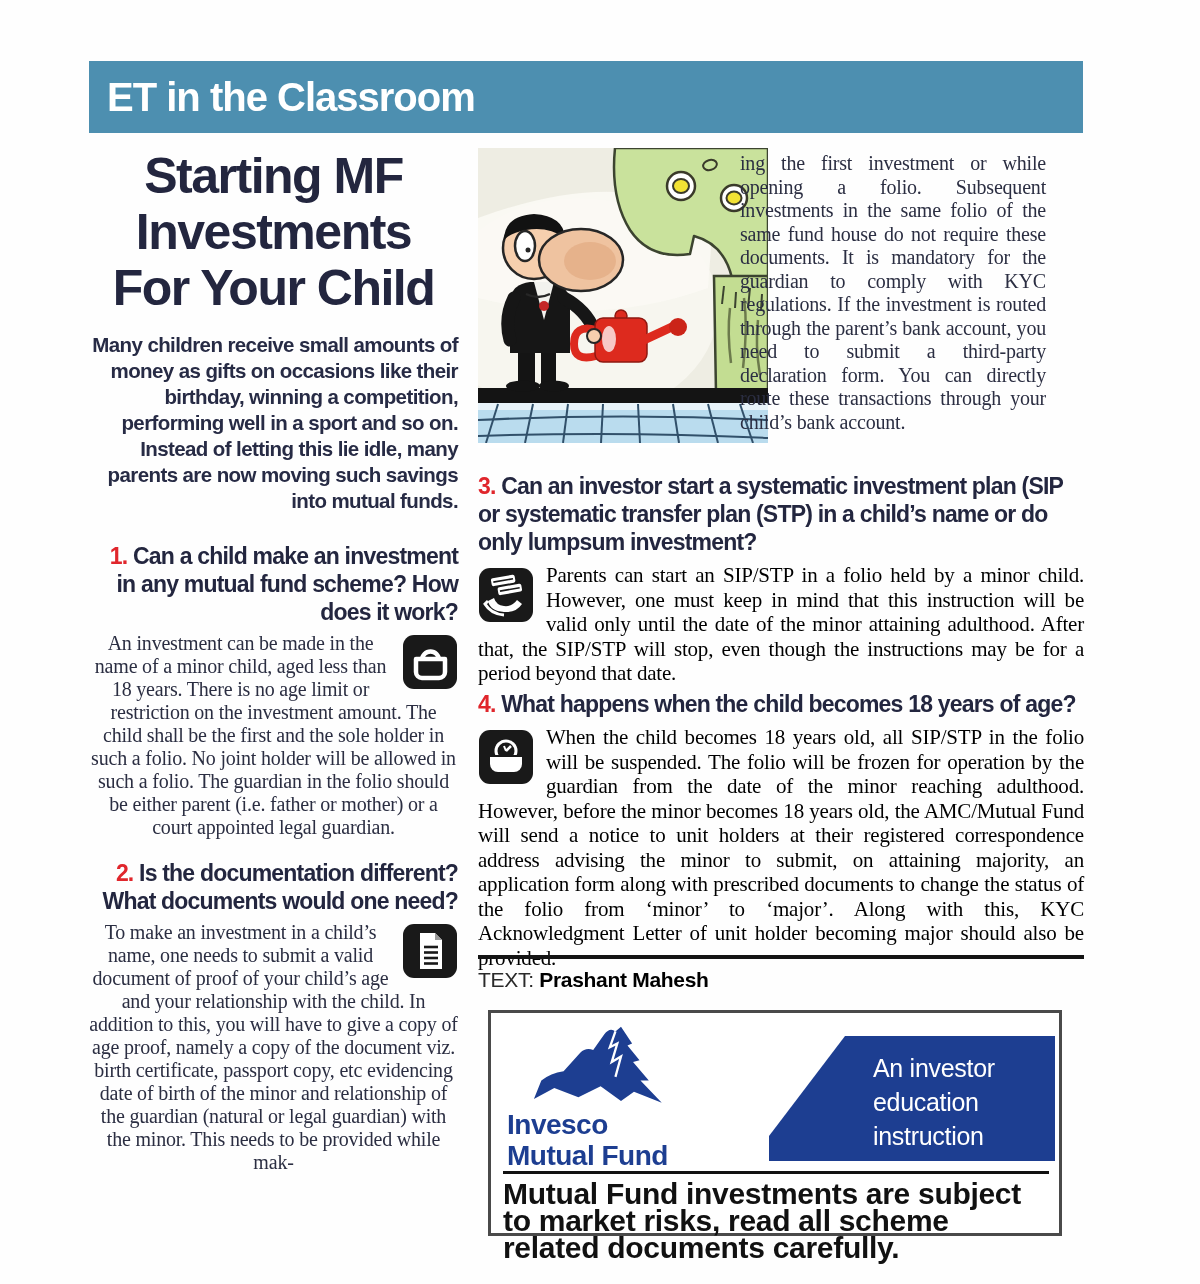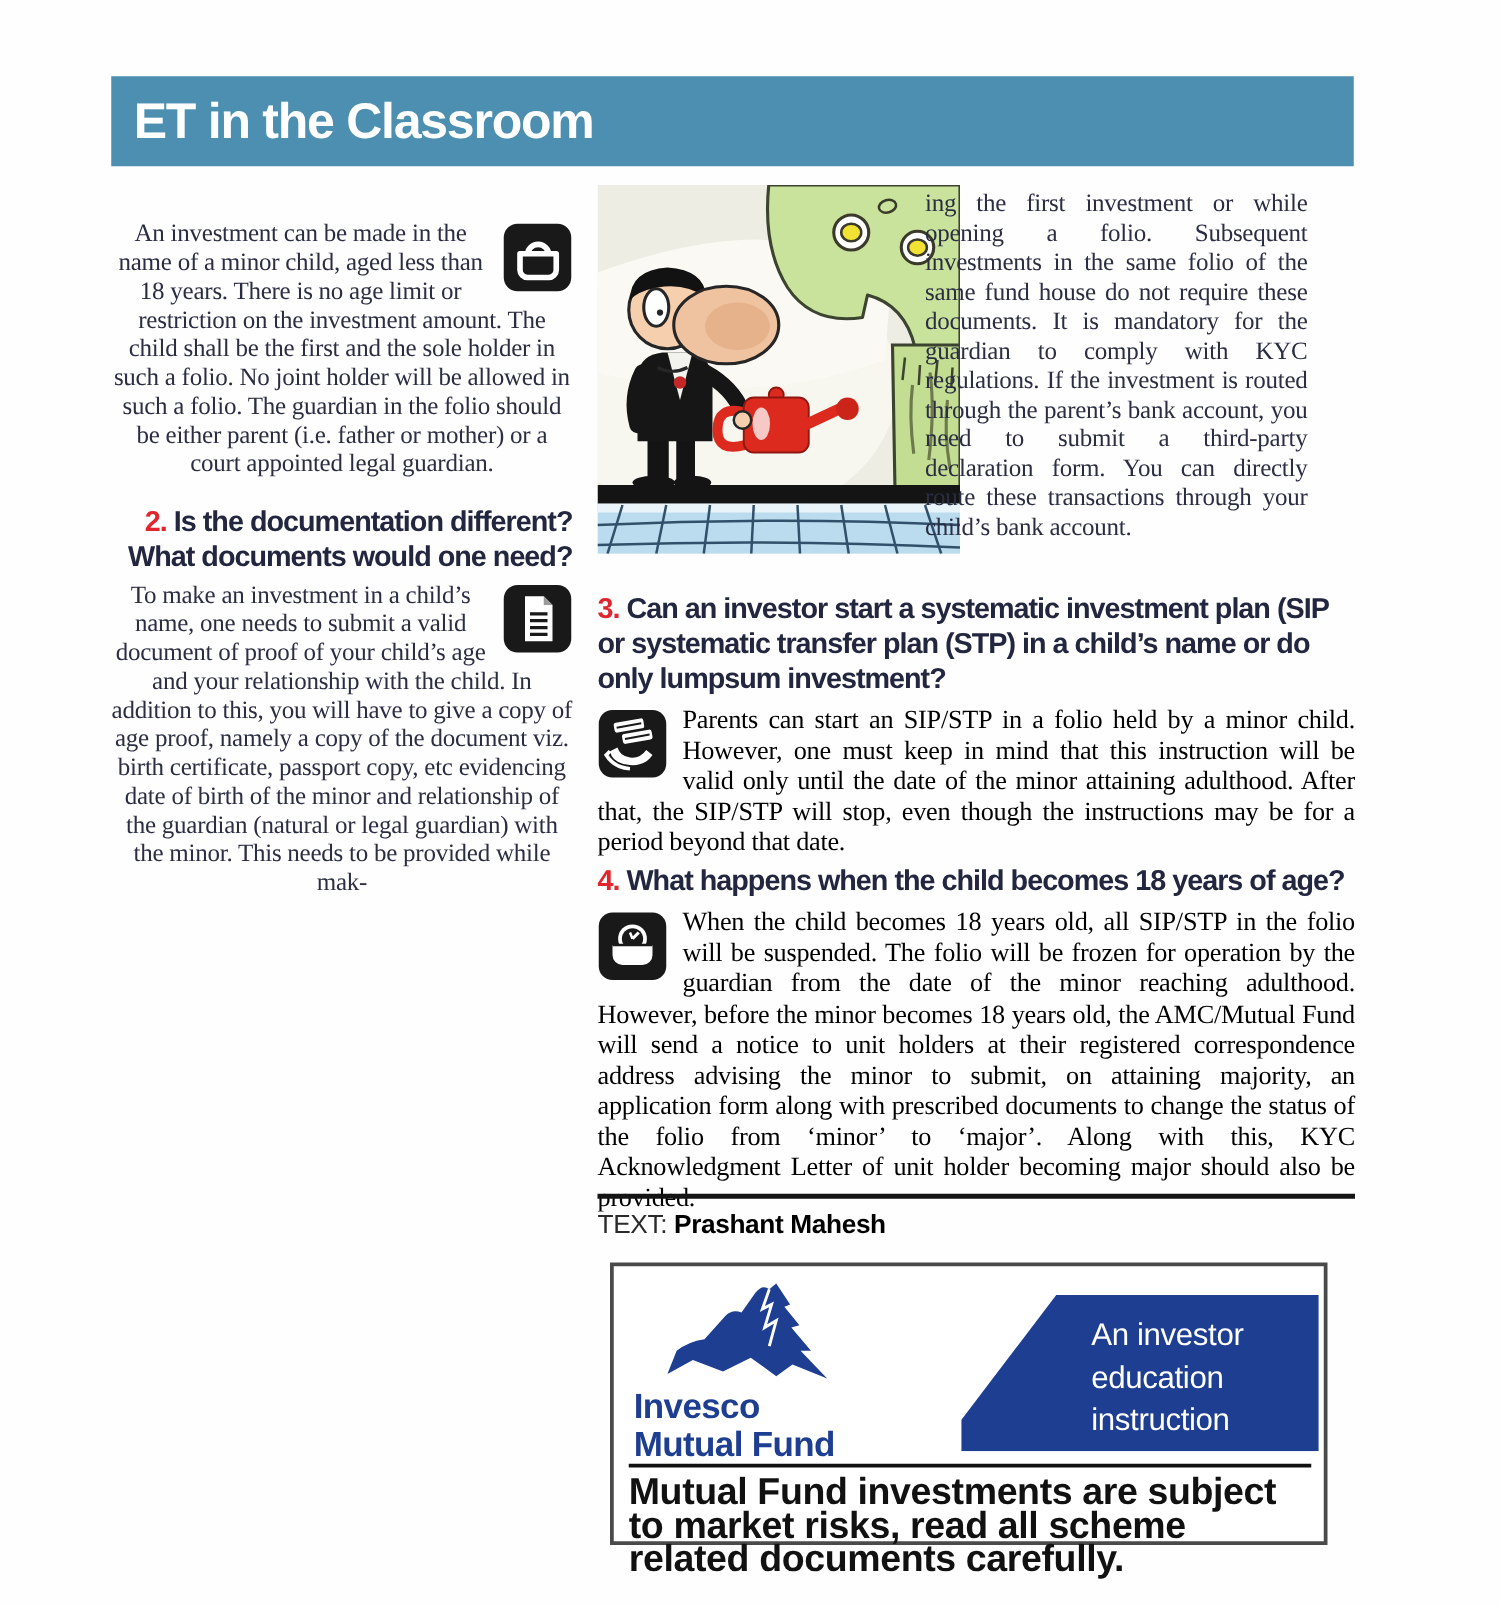--- a/index.html
+++ b/index.html
@@ -96,22 +96,29 @@
 </head>
 <body>
 
 <div class="page">
 
   <div class="abs masthead">
     <span class="masthead-title">ET in the Classroom</span>
   </div>
 
   <div class="abs left-col">
+    <div class="article-title">Starting MF
+Investments
+For Your Child</div>
+    <div class="intro">Many children receive small amounts of money as gifts on occasions like their birthday, winning a competition, performing well in a sport and so on. Instead of letting this lie idle, many parents are now moving such savings into mutual funds.</div>
 
     <div class="q-block-left">
+      <div class="q-heading q-heading-right">
+        <span class="q-num">1.</span><span> Can a child make an investment in any mutual fund scheme? How does it work?</span>
+      </div>
       <div class="q-answer q-answer-right">
         <span class="icon-badge float-right">
           <svg viewBox="0 0 56 56" width="56" height="56">
             <rect x="1" y="1" width="54" height="54" rx="11" fill="#191919"></rect>
             <path d="M20 26 a8.5 8.5 0 0 1 17 0" fill="none" stroke="#fff" stroke-width="4.5"></path>
             <path d="M14 25 h29 v13 a6 6 0 0 1 -6 6 h-17 a6 6 0 0 1 -6 -6 z" fill="none" stroke="#fff" stroke-width="4.5" stroke-linejoin="round"></path>
           </svg>
         </span>
         <span>An investment can be made in the name of a minor child, aged less than 18 years. There is no age limit or restriction on the investment amount. The child shall be the first and the sole holder in such a folio. No joint holder will be allowed in such a folio. The guardian in the folio should be either parent (i.e. father or mother) or a court appointed legal guardian.</span>
       </div>

